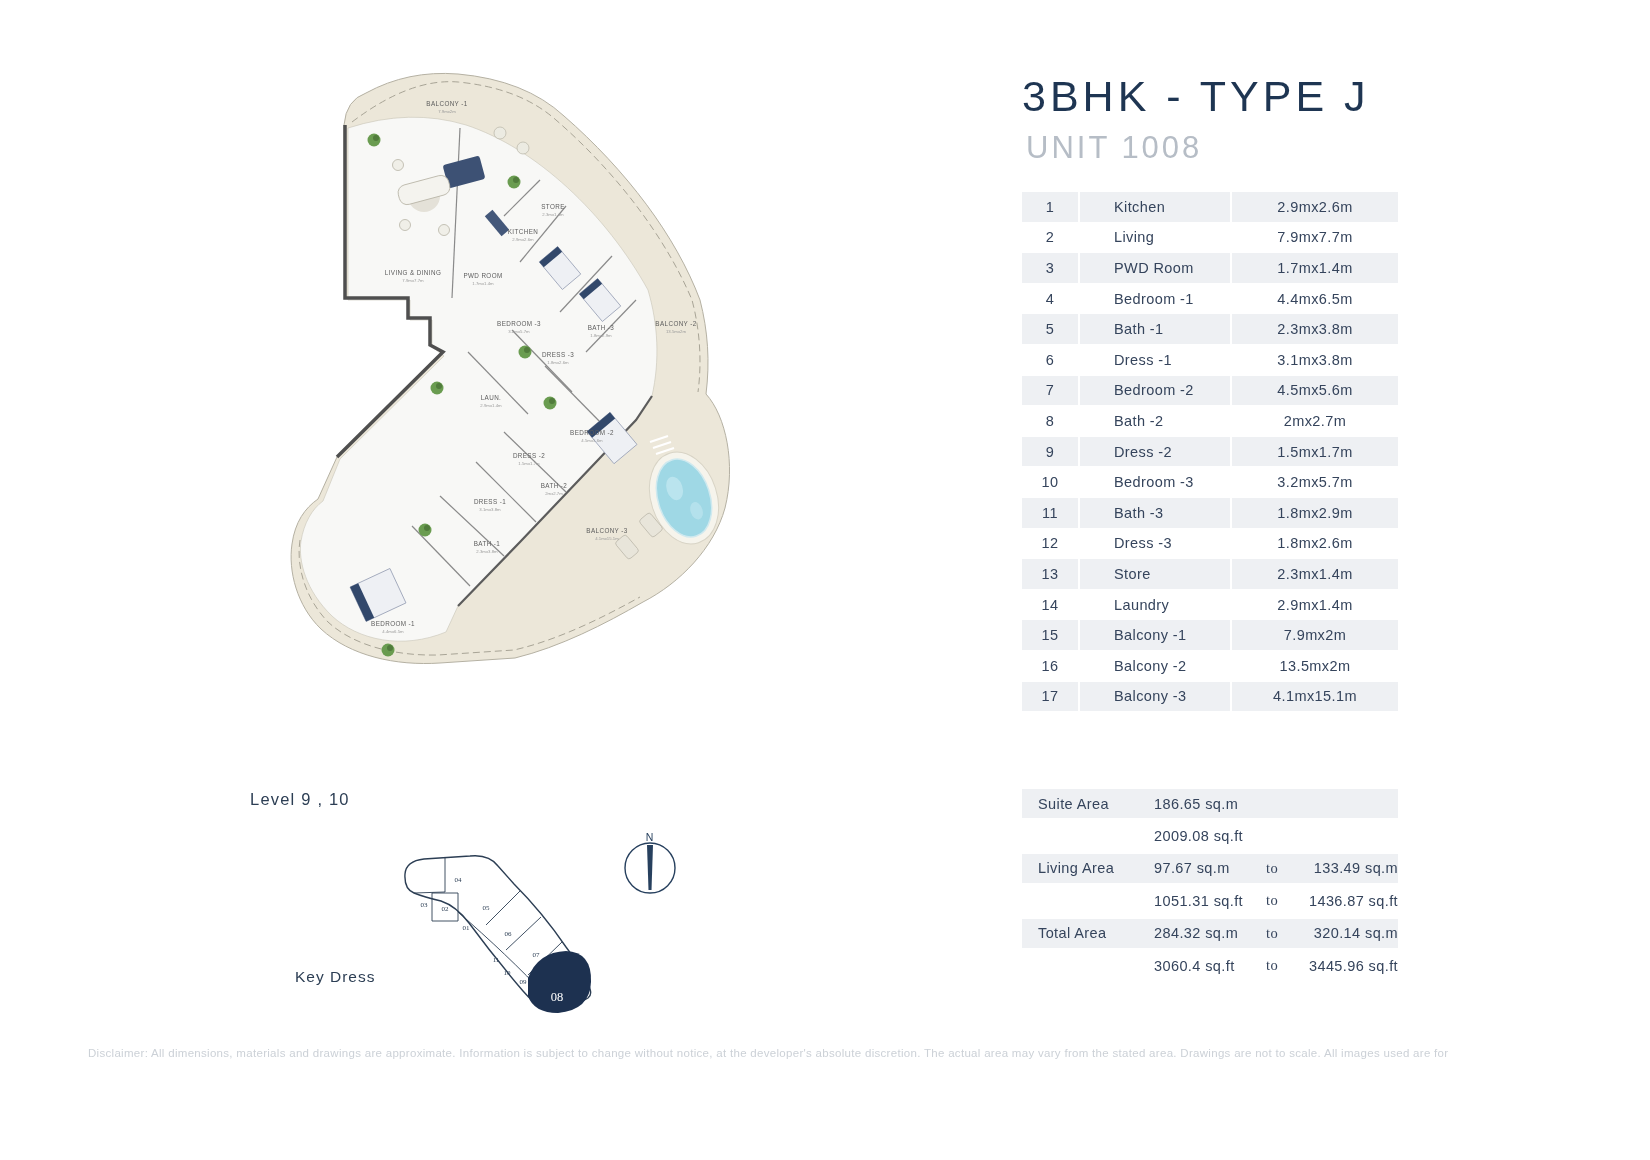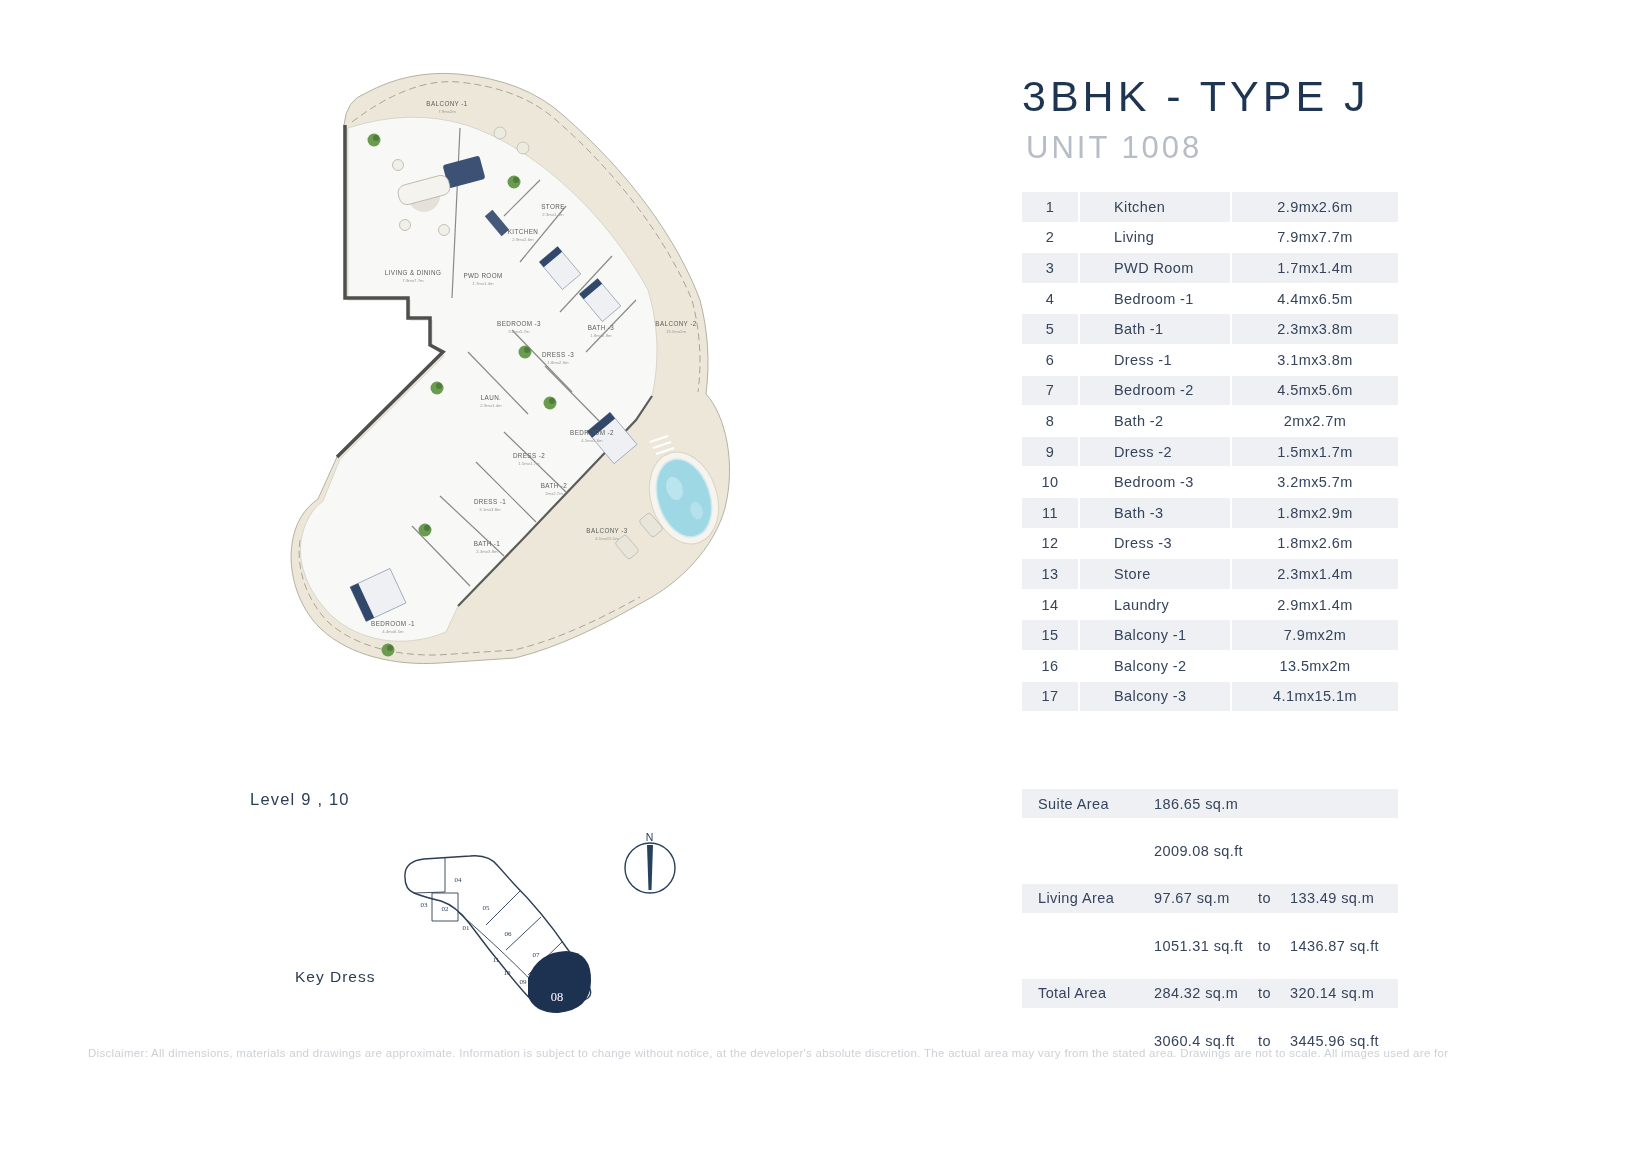--- a/index.html
+++ b/index.html
@@ -22,31 +22,31 @@
     position:absolute; left:1022px; top:192px; width:376px;
     display:grid; grid-template-columns:56px 150px 166px; gap:1px 2px;
     font-size:14.5px; color:#35445c; letter-spacing:0.4px;
   }
   .rooms-table .cell { height:29.6px; display:flex; align-items:center; justify-content:center; background:#ffffff; }
   .rooms-table .cell.name { justify-content:flex-start; padding-left:34px; }
   .rooms-table .cell.odd { background:#eef0f3; }
   
   .area-table {
     position:absolute; left:1022px; top:789px; width:376px;
-    display:grid; row-gap:18px; font-size:14.5px; color:#35445c; letter-spacing:0.4px;
+    display:grid; row-gap:3px; font-size:14.5px; color:#35445c; letter-spacing:0.4px;
   }
   .area-table .arow {
     display:grid; grid-template-columns:124px 112px 28px 112px;
     height:29.4px; align-items:center; background:#ffffff;
   }
   .area-table .arow.odd { background:#eef0f3; }
   .area-table .acell.label { padding-left:16px; }
   .area-table .acell.v1 { padding-left:8px; }
-  .area-table .acell.to { text-align:left; }
-  .area-table .acell.v2 { padding-left:4px; }
+  .area-table .acell.to { text-align:center;font-family:Liberation Serif, serif; }
+  .area-table .acell.v2 { padding-left:4px;text-align:right; }
   
   .level-label {
     position:absolute; left:250px; top:790px;
     font-size:16.5px; letter-spacing:1.2px; color:#2c3e54;
   }
   .keyplan-caption {
     position:absolute; left:295px; top:968px;
     font-size:15.5px; letter-spacing:1px; color:#2c3e54;
   }
   

